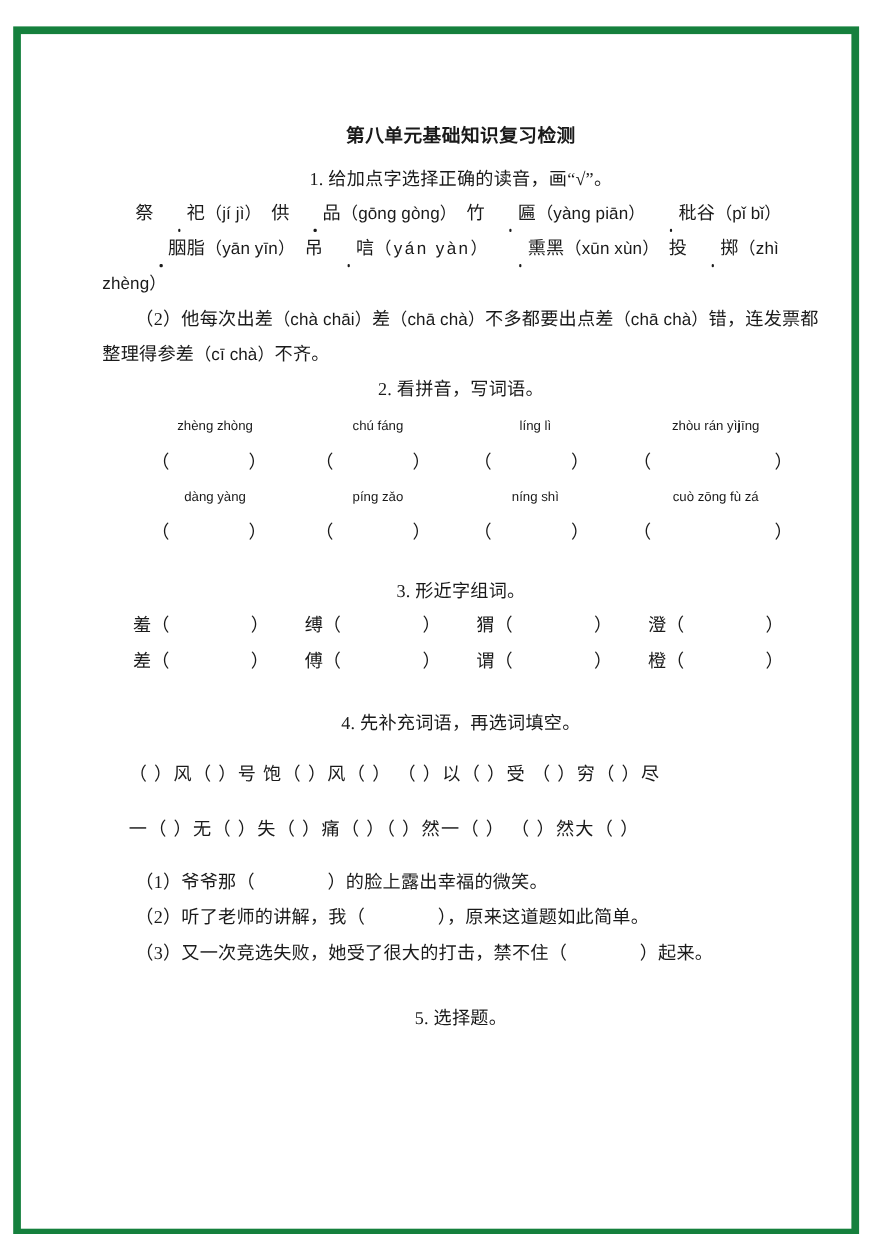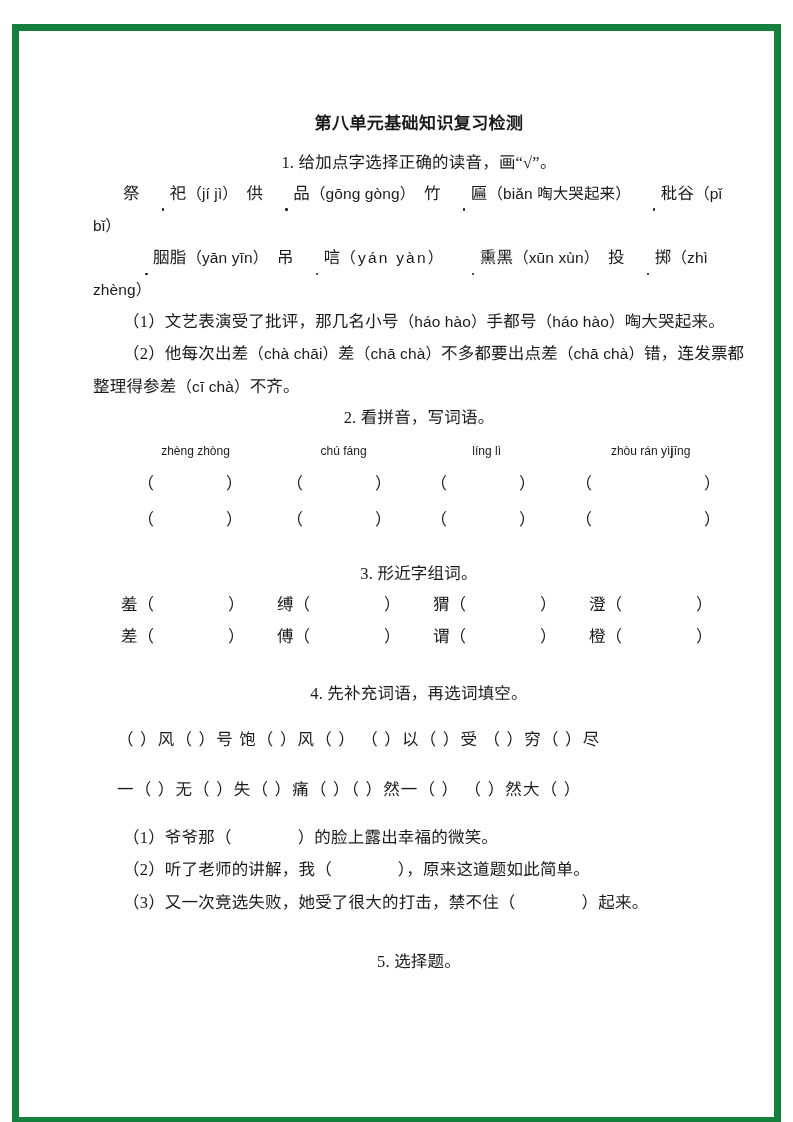--- a/index.html
+++ b/index.html
@@ -151,33 +151,30 @@
   <div class="content">
 
     <h1 class="doc-title">第八单元基础知识复习检测</h1>
 
     <div class="sect">
       <p class="q-head">1. 给加点字选择正确的读音，画“√”。</p>
 
       <p class="q-line indent">
         <span><span>祭</span><span class="dot">祀</span><span class="py">（jí jì）</span></span>&nbsp;
         <span><span>供</span><span class="dot">品</span><span class="py">（gōng gòng）</span></span>&nbsp;
-        <span><span>竹</span><span class="dot">匾</span><span class="py">（biǎn 啕大哭起来）</span></span><span><span class="dot">秕</span><span>谷</span><span class="py">（pǐ bǐ）</span></span>
+        <span><span>竹</span><span class="dot">匾</span><span class="py">（yàng piān）</span></span><span><span class="dot">秕</span><span>谷</span><span class="py">（pǐ bǐ）</span></span>
       </p>
 
       <p class="q-line indent">
         <span><span class="dot">胭</span><span>脂</span><span class="py">（yān yīn）</span></span>&nbsp;
         <span><span>吊</span><span class="dot">唁</span><span class="py sp">（yán yàn）</span></span>
         <span><span class="dot">熏</span><span>黑</span><span class="py">（xūn xùn）</span></span>&nbsp;
         <span><span>投</span><span class="dot">掷</span><span class="py">（zhì zhèng）</span></span>
       </p>
 
-      <p class="q-line indent">
-        <span>（1）文艺表演受了批评，那几名小号</span><span class="py">（háo hào）</span><span>手都号</span><span class="py">（háo hào）</span><span>啕大哭起来。</span>
-      </p>
 
       <p class="q-line indent">
         <span>（2）他每次出差</span><span class="py">（chà chāi）</span><span>差</span><span class="py">（chā chà）</span><span>不多都要出点差</span><span class="py">（chā chà）</span><span>错，连发票都整理得参差</span><span class="py">（cī chà）</span><span>不齐。</span>
       </p>
     </div>
 
     <div class="sect">
       <p class="q-head">2. 看拼音，写词语。</p>
 
       <div class="py-row">
@@ -187,20 +184,26 @@
         <div class="cell c4">zhòu rán yì<span class="py-b">j</span>īng</div>
       </div>
 
       <div class="brk-row">
         <div class="cell c1 brk"><span>（</span><span class="gap" style="width:72px"></span><span>）</span></div>
         <div class="cell c2 brk"><span>（</span><span class="gap" style="width:72px"></span><span>）</span></div>
         <div class="cell c3 brk"><span>（</span><span class="gap" style="width:72px"></span><span>）</span></div>
         <div class="cell c4 brk"><span>（</span><span class="gap" style="width:112px"></span><span>）</span></div>
       </div>
 
+      <div class="py-row">
+        <div class="cell c1">dàng yàng</div>
+        <div class="cell c2">píng zǎo</div>
+        <div class="cell c3">níng shì</div>
+        <div class="cell c4">cuò zōng fù zá</div>
+      </div>
 
       <div class="brk-row">
         <div class="cell c1 brk"><span>（</span><span class="gap" style="width:72px"></span><span>）</span></div>
         <div class="cell c2 brk"><span>（</span><span class="gap" style="width:72px"></span><span>）</span></div>
         <div class="cell c3 brk"><span>（</span><span class="gap" style="width:72px"></span><span>）</span></div>
         <div class="cell c4 brk"><span>（</span><span class="gap" style="width:112px"></span><span>）</span></div>
       </div>
     </div>
 
     <div class="sect" style="margin-top:31px">

